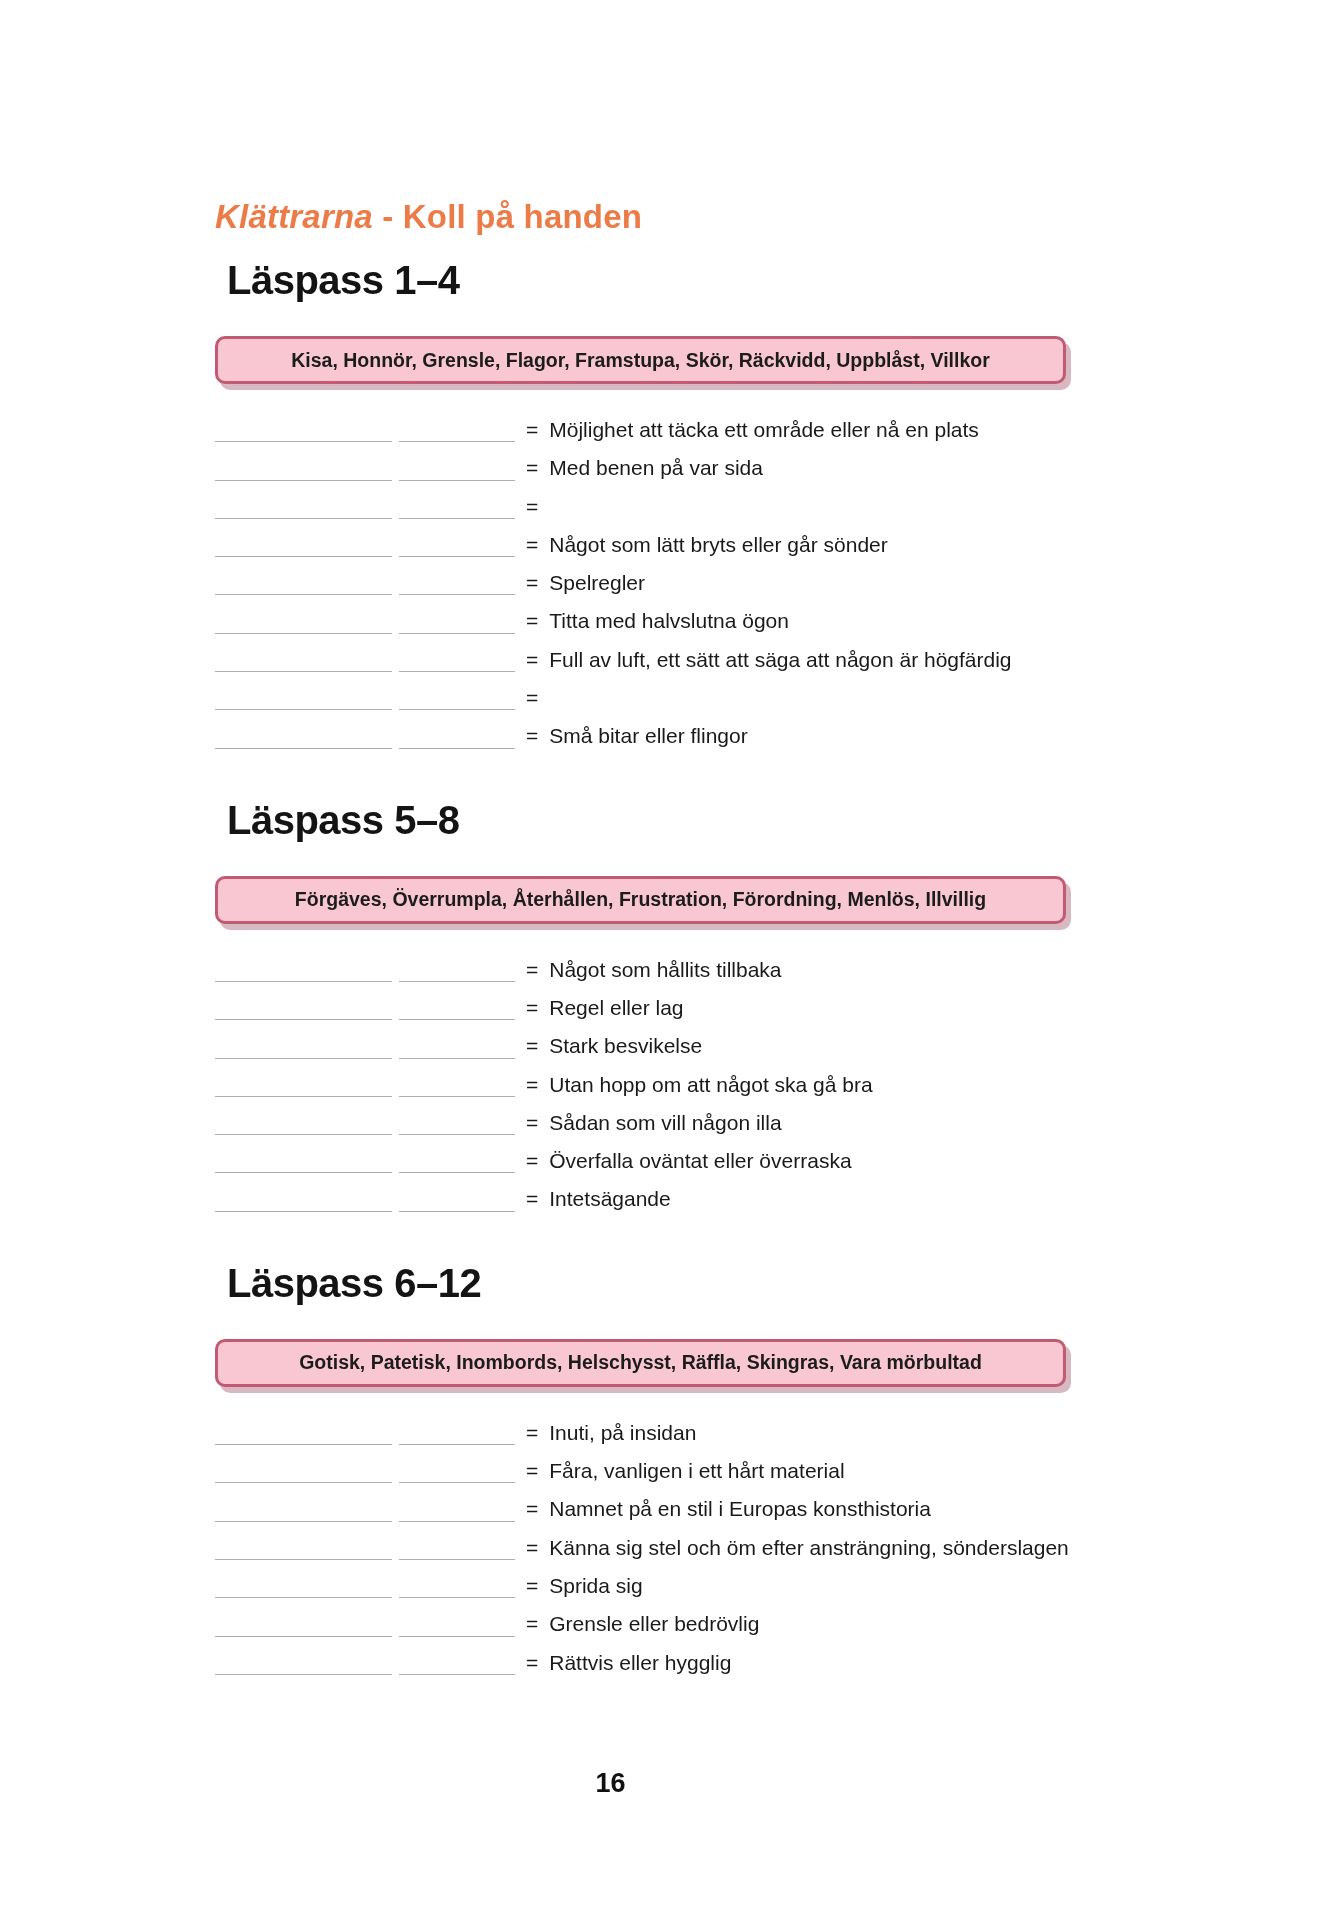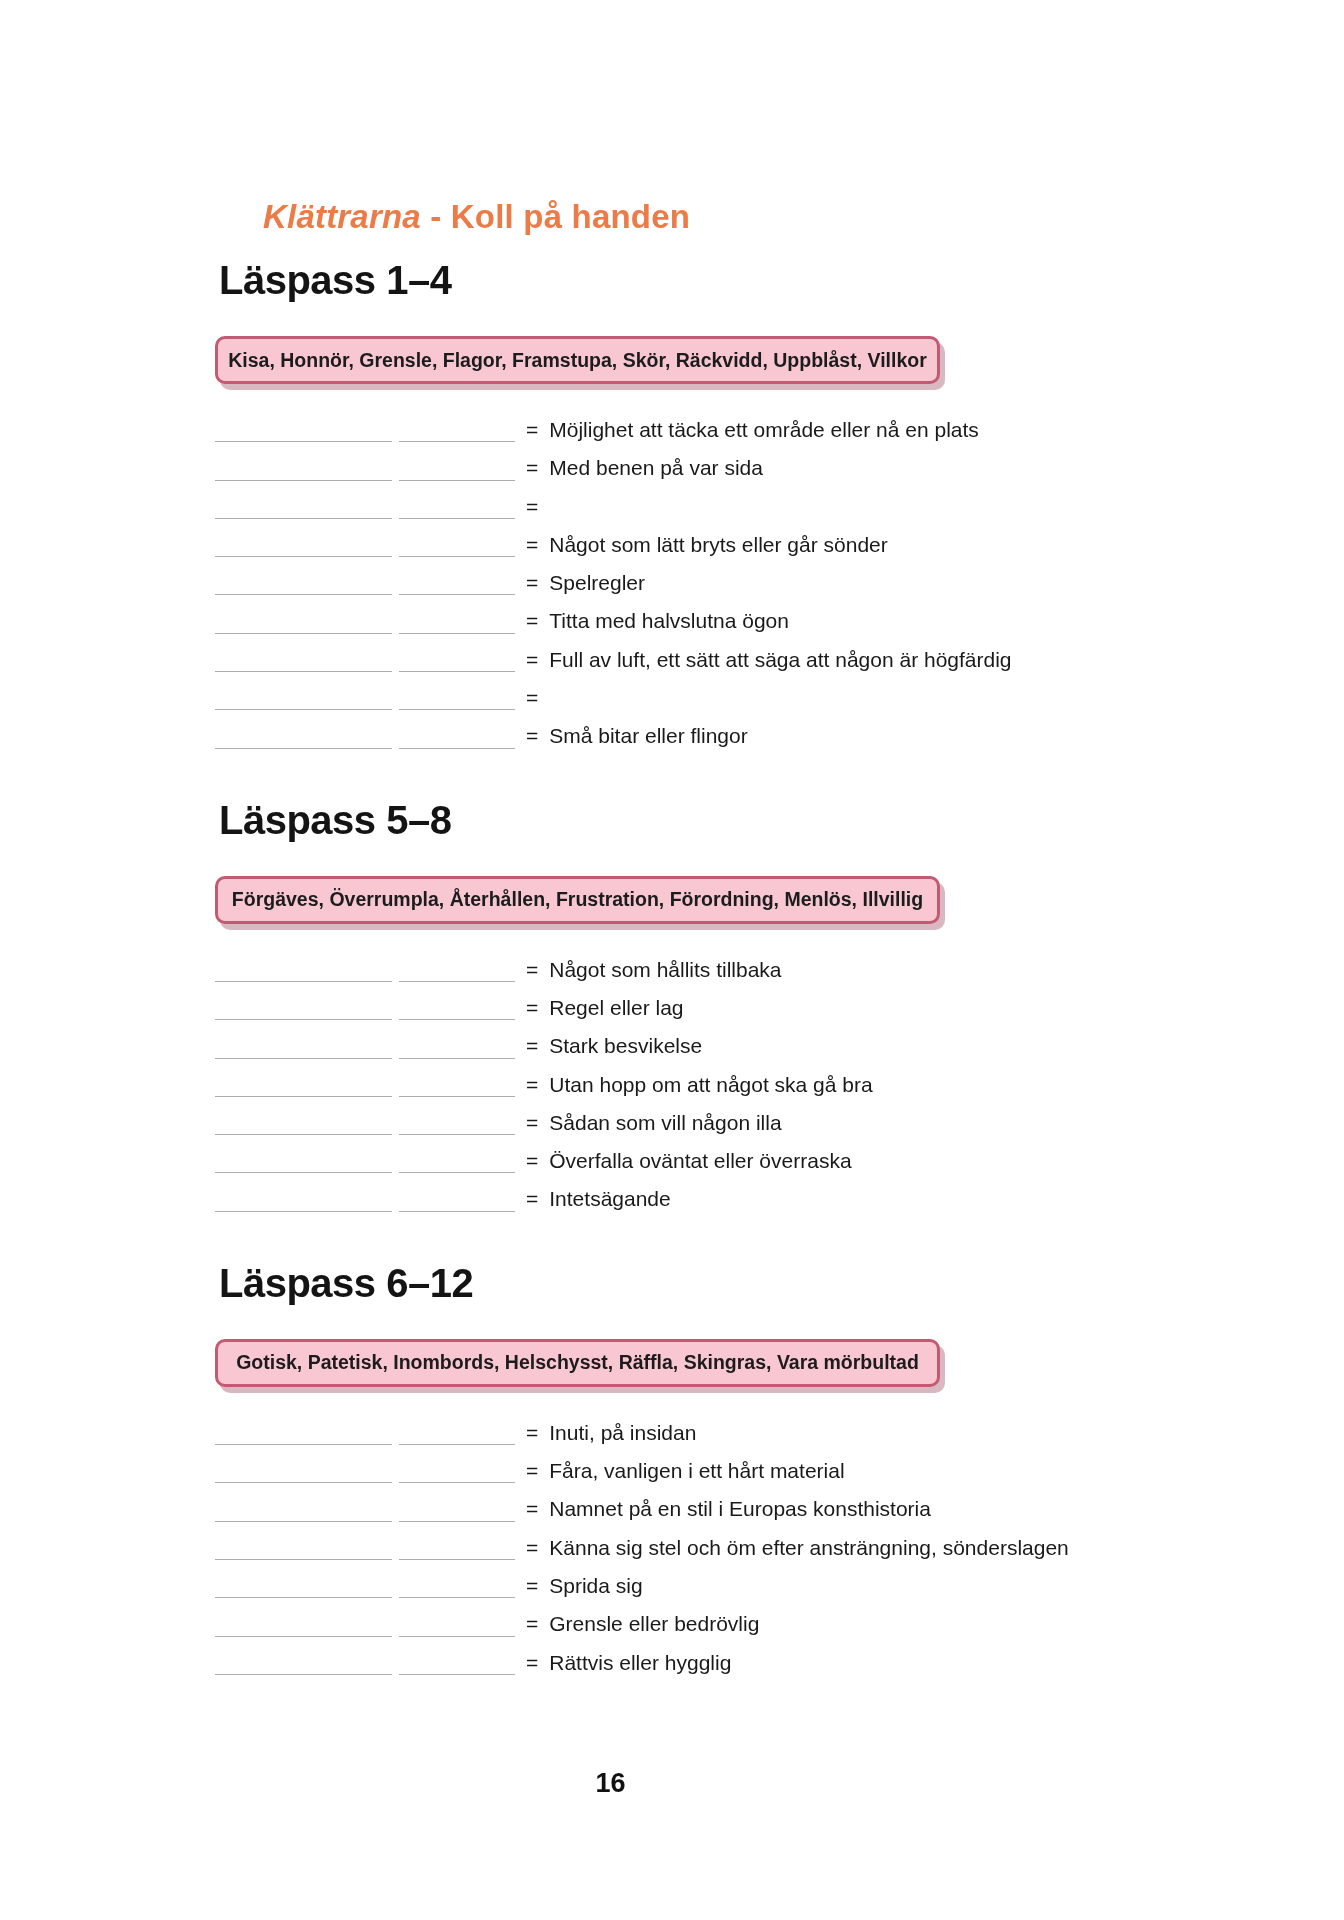--- a/index.html
+++ b/index.html
@@ -8,28 +8,28 @@
     width:1344px; height:1920px;
     background:#ffffff;
     font-family:"Liberation Sans", sans-serif;
     color:#1a1a1a;
     overflow:hidden;
     margin:0 auto;
   }
   .content { position:absolute; left:215px; top:198px; width:900px; }
 
   h1.doc-title { margin:0; font-size:33px; font-weight:bold; color:var(--accent,#EC7B47); letter-spacing:0.2px; }
-  h1.doc-title .t-italic { font-style:italic;margin-left:48px; }
+  h1.doc-title .t-italic { font-style:italic; }
 
   section.laspass { margin-top:22px; }
-  h2.section-heading { margin:4px; font-size:40px; font-weight:bold; color:#141414; letter-spacing:-0.5px; }
+  h2.section-heading { margin:12px; font-size:40px; font-weight:bold; color:#141414; letter-spacing:-0.5px; }
 
   .wordbox {
     margin-top:33px;
-    width:725px; height:48px; box-sizing:border-box;
+    width:851px; height:48px; box-sizing:border-box;
     background:var(--box-fill,#F8C7D2);
     border:3px solid var(--box-border,#C25A73);
     border-radius:10px;
     box-shadow:5px 6px 0 rgba(170,100,118,0.45);
     display:flex; align-items:center; justify-content:center;
     font-weight:bold; font-size:19.5px; color:#1c1c1c;
   }
 
   .defs { margin-top:27px; margin-bottom:42px; }
   .def-row { display:flex; height:38.3px; font-size:21px; line-height:38.3px; }

